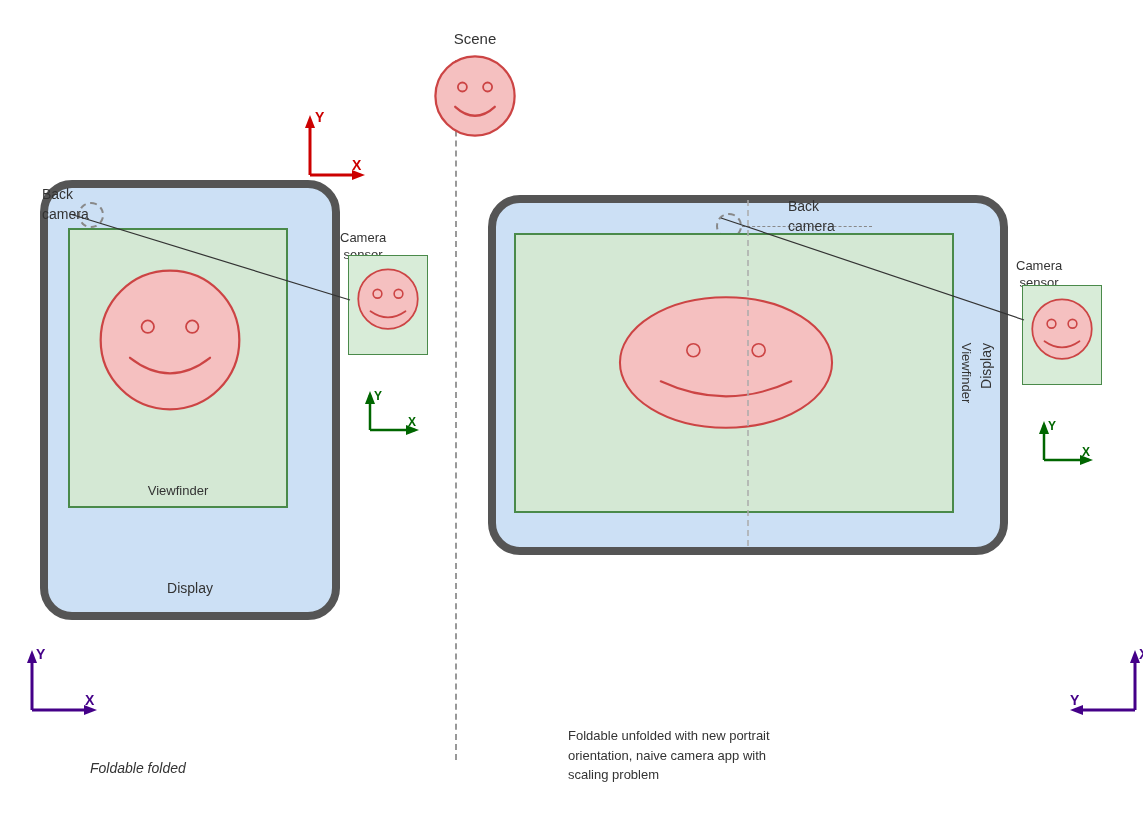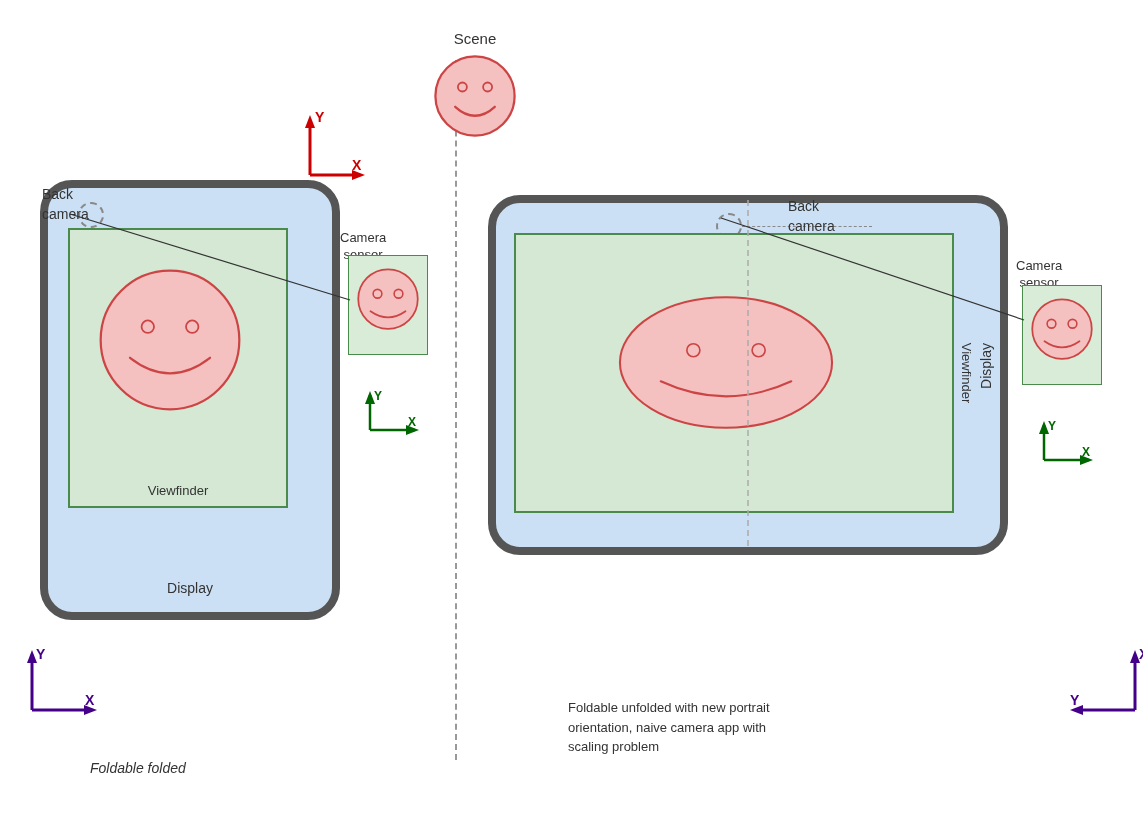--- a/index.html
+++ b/index.html
@@ -443,21 +443,21 @@
     <svg width="80" height="60">
       <line x1="10" y1="40" x2="10" y2="5" stroke="#006600" stroke-width="2.5"></line>
       <polygon points="10,1 5,14 15,14" fill="#006600"></polygon>
       <text x="14" y="10" font-size="12" fill="#006600" font-weight="bold">Y</text>
       <line x1="10" y1="40" x2="55" y2="40" stroke="#006600" stroke-width="2.5"></line>
       <polygon points="59,40 46,35 46,45" fill="#006600"></polygon>
       <text x="48" y="36" font-size="12" fill="#006600" font-weight="bold">X</text>
     </svg>
   </div>
 
-  <div class="caption-right" style="white-space:pre-line;">Foldable unfolded with new portrait
+  <div class="caption-right" style="white-space:pre-line;margin-top:28px;">Foldable unfolded with new portrait
 orientation, naive camera app with
 scaling problem</div>
 
   <div class="axis-bottom-right">
     <svg width="90" height="80">
 
       <line x1="70" y1="65" x2="70" y2="10" stroke="#440088" stroke-width="3"></line>
       <polygon points="70,5 65,18 75,18" fill="#440088"></polygon>
       <text x="74" y="14" font-size="14" fill="#440088" font-weight="bold">X</text>
 

